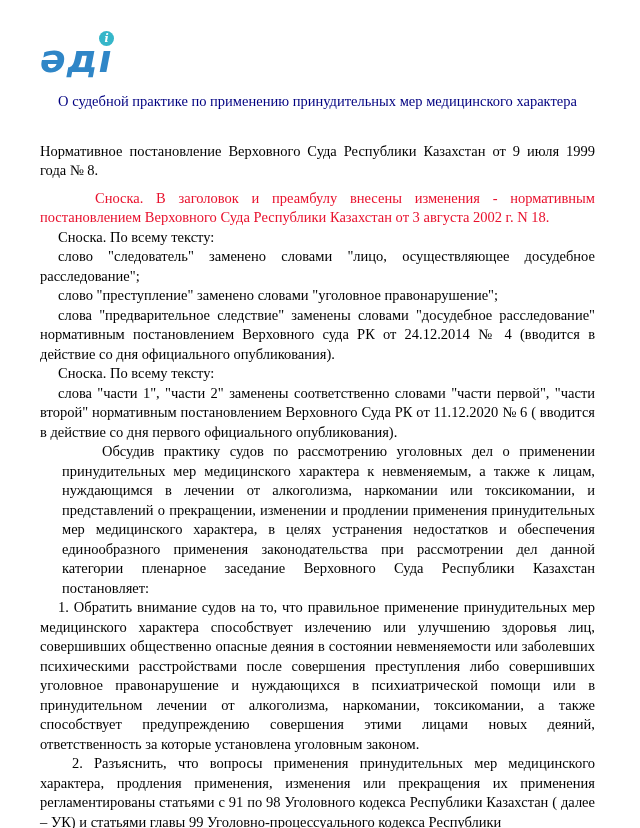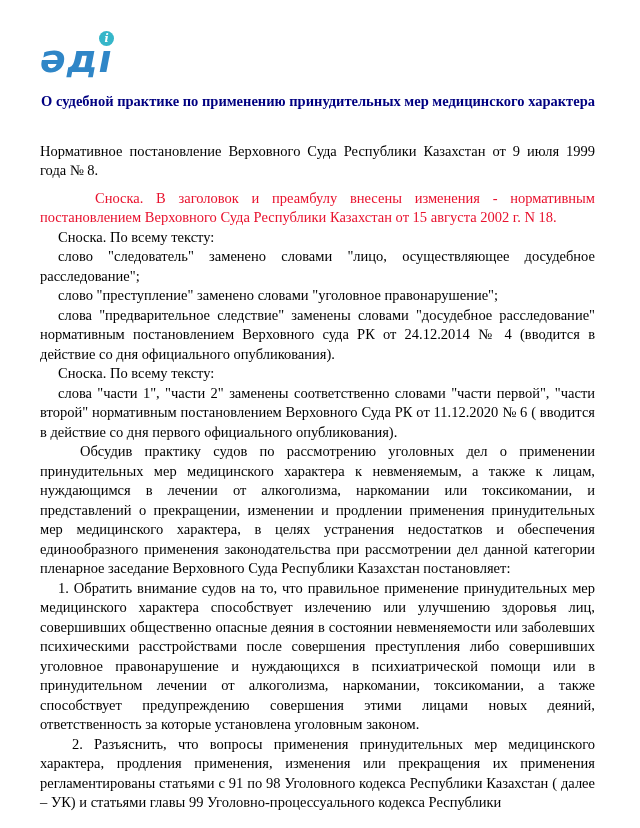--- a/index.html
+++ b/index.html
@@ -49,54 +49,54 @@
     font-style: italic;
     font-weight: bold;
     font-size: 11px;
     line-height: 15px;
     text-align: center;
   }
 
   
   .title {
     font-size: 14.5px;
-    font-weight: bold;
+    font-weight: normal;
     color: #000080;
-    text-align: right;
+    text-align: center;
     margin-bottom: 13px;
     line-height: 1.3;
   }
   .para {
     font-size: 14.5px;
     line-height: 1.345;
     text-align: justify;
     color: #000000;
   }
   .red { color: #e8112d; }
   .mb  { margin-bottom: 8px; margin-top: 31px; }
   .indent-0  { text-indent: 0; }
   .indent-sm { text-indent: 18px; }
   .indent-md { text-indent: 32px; }
-  .indent-lg { text-indent: 40px; }
+  .indent-lg { text-indent: 40px; margin-left: 22px; }
   .indent-xl { text-indent: 55px; }
 </style>
 </head>
 <body>
 
 <div class="page">
 
   <div class="logo">
     <span class="logo-text"><span>әд</span><span class="logo-stem"><span>ı</span><span class="info-dot">i</span></span></span>
   </div>
 
   <h1 class="title">О судебной практике по применению принудительных мер медицинского характера</h1>
 
   <p class="para indent-0 mb">Нормативное постановление Верховного Суда Республики Казахстан от 9 июля 1999 года № 8.</p>
 
-  <p class="para red indent-xl">Сноска. В заголовок и преамбулу внесены изменения - нормативным постановлением Верховного Суда Республики Казахстан от 15 августа 2002 г. N 18.</p>
+  <p class="para red indent-xl">Сноска. В заголовок и преамбулу внесены изменения - нормативным постановлением Верховного Суда Республики Казахстан от 3 августа 2002 г. N 18.</p>
 
   <p class="para indent-sm">Сноска. По всему тексту:</p>
 
   <p class="para indent-sm">слово "следователь" заменено словами "лицо, осуществляющее досудебное расследование";</p>
 
   <p class="para indent-sm">слово "преступление" заменено словами "уголовное правонарушение";</p>
 
   <p class="para indent-sm">слова "предварительное следствие" заменены словами "досудебное расследование" нормативным постановлением Верховного суда РК от 24.12.2014 № 4 (вводится в действие со дня официального опубликования).</p>
 
   <p class="para indent-sm">Сноска. По всему тексту:</p>

